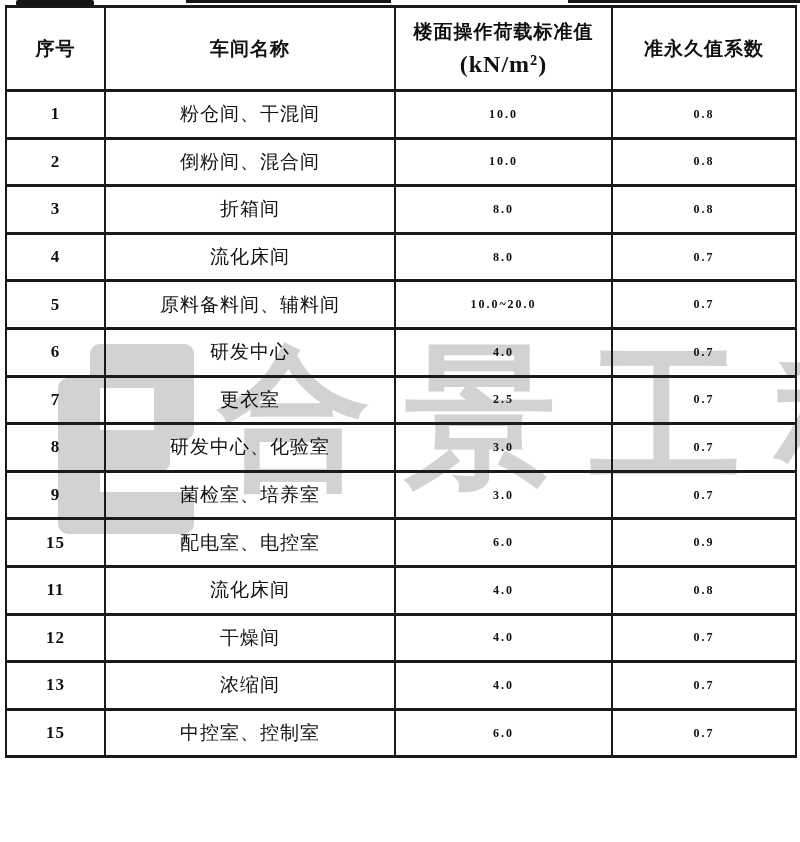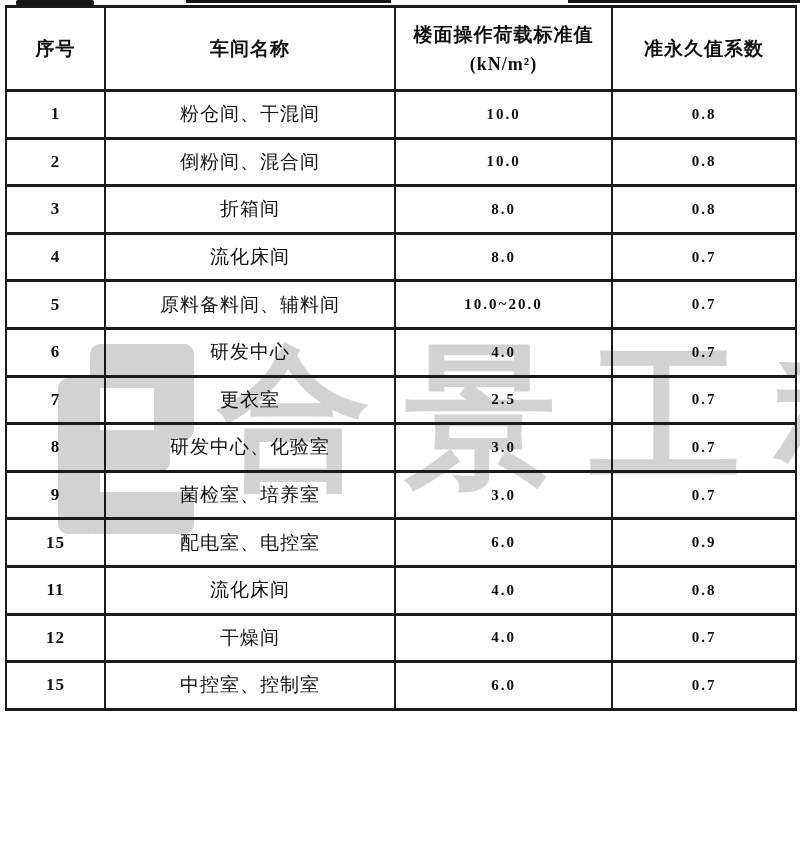--- a/index.html
+++ b/index.html
@@ -84,23 +84,23 @@
     letter-spacing: 1px;
   }
   .load-table tbody td { height: 47.6px; }
   .col-no   { width: 99px; }
   .col-name { width: 290px; }
   .col-load { width: 217px; }
   .col-coef { width: 184px; }
 
   .cell-no   { font-size: 17px; font-weight: 700; letter-spacing: 1px; }
   .cell-name { font-size: 19px; font-weight: 400; letter-spacing: 1px; }
-  .cell-num  { font-size: 15px; font-weight: 700; letter-spacing: 2px; }
-
-  .hdr-load-line2 { margin-top: 6px; font-size: 18px; letter-spacing: 1px; }
+  .cell-num  { font-size: 12px; font-weight: 700; letter-spacing: 2px; }
+
+  .hdr-load-line2 { margin-top: 6px; font-size: 24px; letter-spacing: 1px; }
 </style>
 </head>
 <body>
 
 <div class="page">
 
   <div class="watermark">
     <div class="wm-logo">
       <div class="bar bar-top"></div>
       <div class="bar bar-right"></div>
@@ -217,20 +217,26 @@
       <td class="cell-num">0.8</td>
     </tr>
 
     <tr>
       <td class="cell-no">12</td>
       <td class="cell-name">干燥间</td>
       <td class="cell-num">4.0</td>
       <td class="cell-num">0.7</td>
     </tr>
 
+    <tr>
+      <td class="cell-no">13</td>
+      <td class="cell-name">浓缩间</td>
+      <td class="cell-num">4.0</td>
+      <td class="cell-num">0.7</td>
+    </tr>
 
 
     <tr>
       <td class="cell-no">15</td>
       <td class="cell-name">中控室、控制室</td>
       <td class="cell-num">6.0</td>
       <td class="cell-num">0.7</td>
     </tr>
   </tbody>
   </table>

